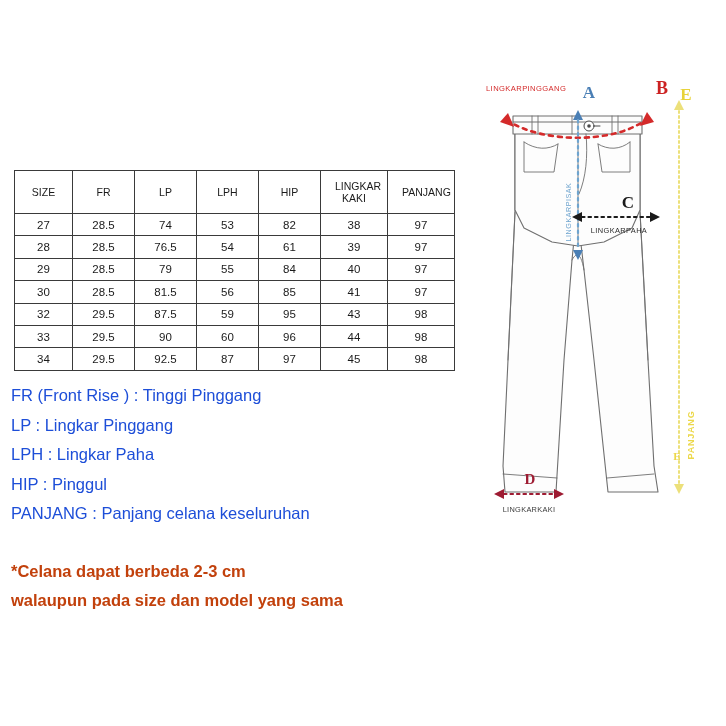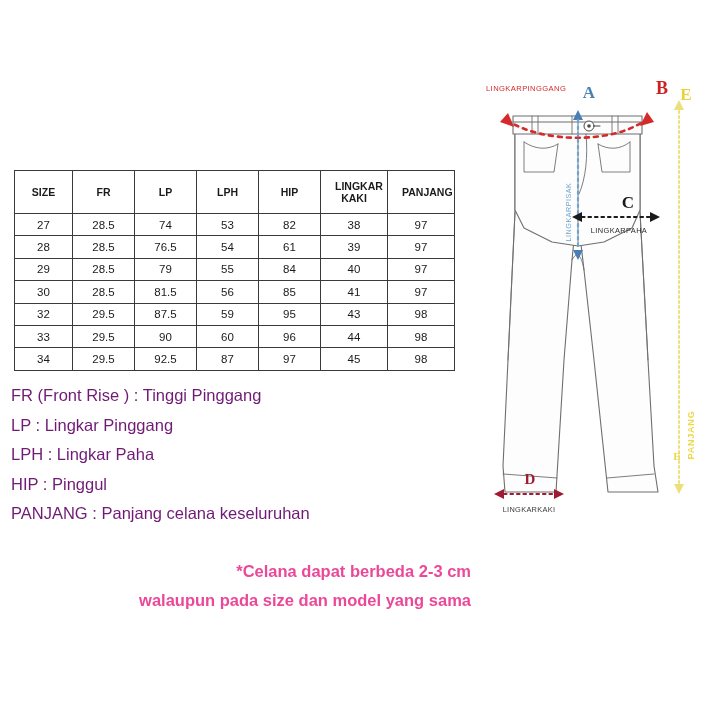--- a/index.html
+++ b/index.html
@@ -56,21 +56,21 @@
     table-layout: fixed;
   }
   table.size-table th,
   table.size-table td {
     border: 1px solid #3a3a3a;
     text-align: center;
     color: #1a1a1a;
   }
   table.size-table th {
     font-size: 10.5px;
-    font-weight: bold;
+    font-weight: normal;
     height: 38px;
     line-height: 12px;
     padding: 2px 14px;
   }
   table.size-table td {
     font-size: 11.5px;
     font-weight: normal;
     height: 21.4px;
     padding: 0;
     margin-left: 24px;
@@ -85,36 +85,35 @@
 
   
   .legend {
     position: absolute;
     left: 11px; top: 381px;
     width: 450px;
   }
   .legend-line {
     font-size: 16.5px;
     line-height: 29.5px;
-    color: #701a75;
+    color: #1d4ed8;
     white-space: nowrap;
   }
 
   .note {
     position: absolute;
     left: 11px; top: 557px;
     width: 460px;
   }
   .note-line {
     font-size: 16.5px;
     font-weight: bold;
     line-height: 29px;
-    color: #ec4899;
+    color: #c2410c;
     white-space: nowrap;
-    text-align: right;
   }
 
   
   .diagram {
     position: absolute;
     left: 472px; top: 60px;
     width: 274px; height: 470px;
   }
   .diagram svg { display: block; }
 </style>

